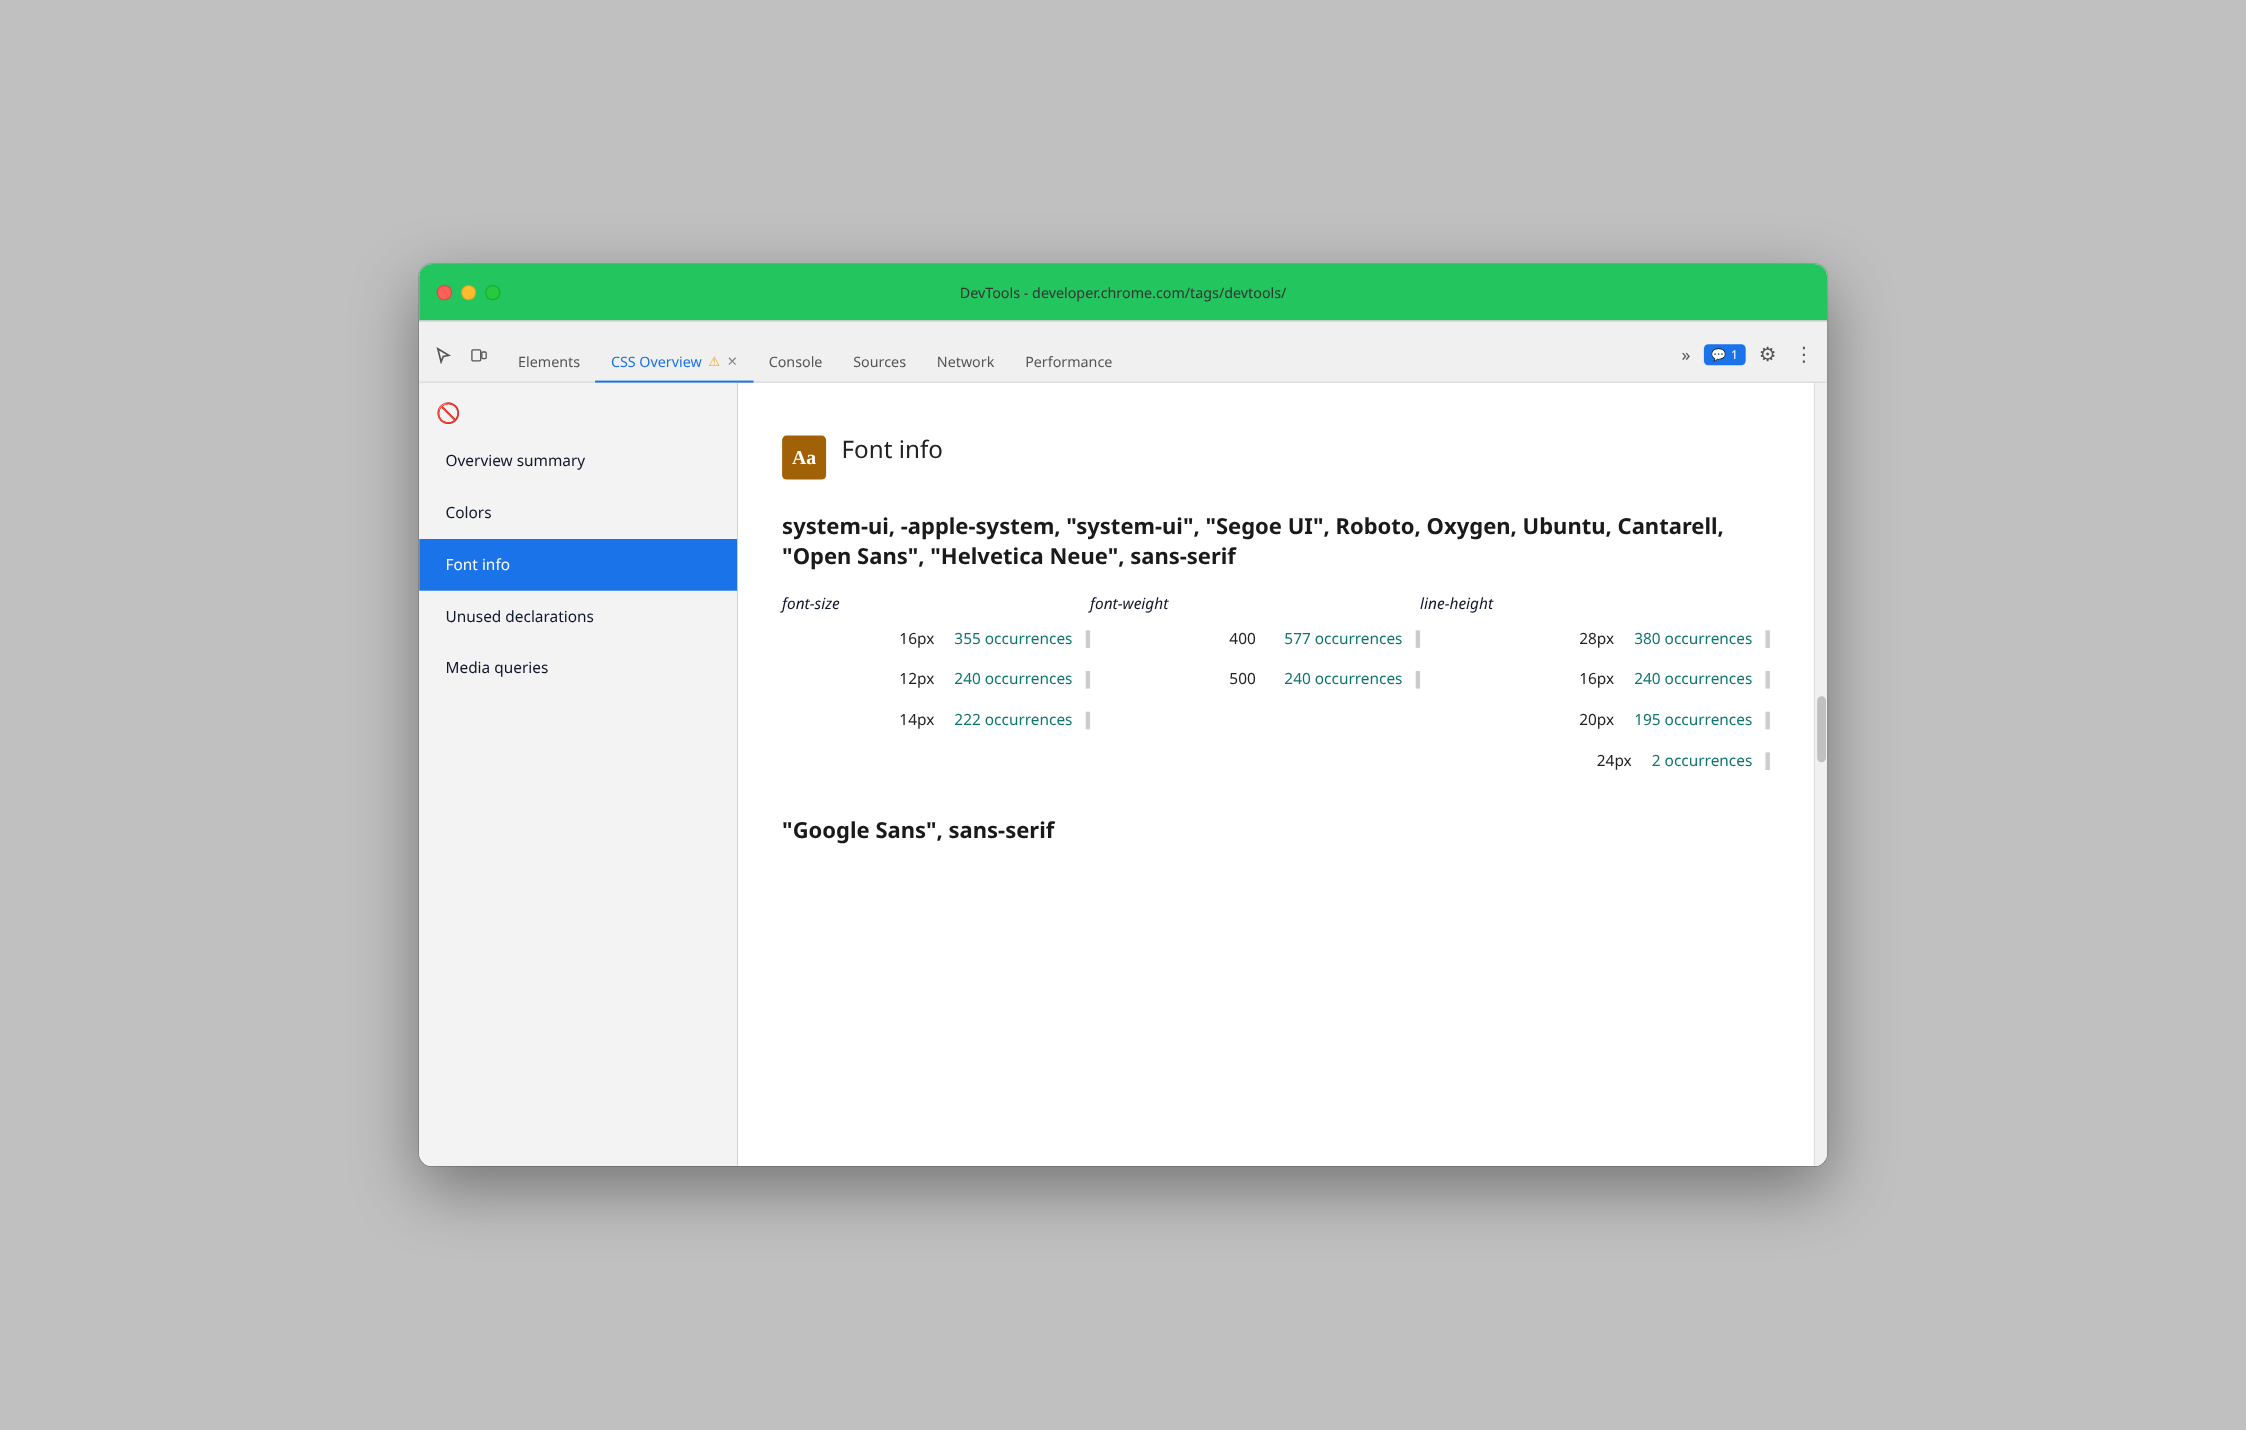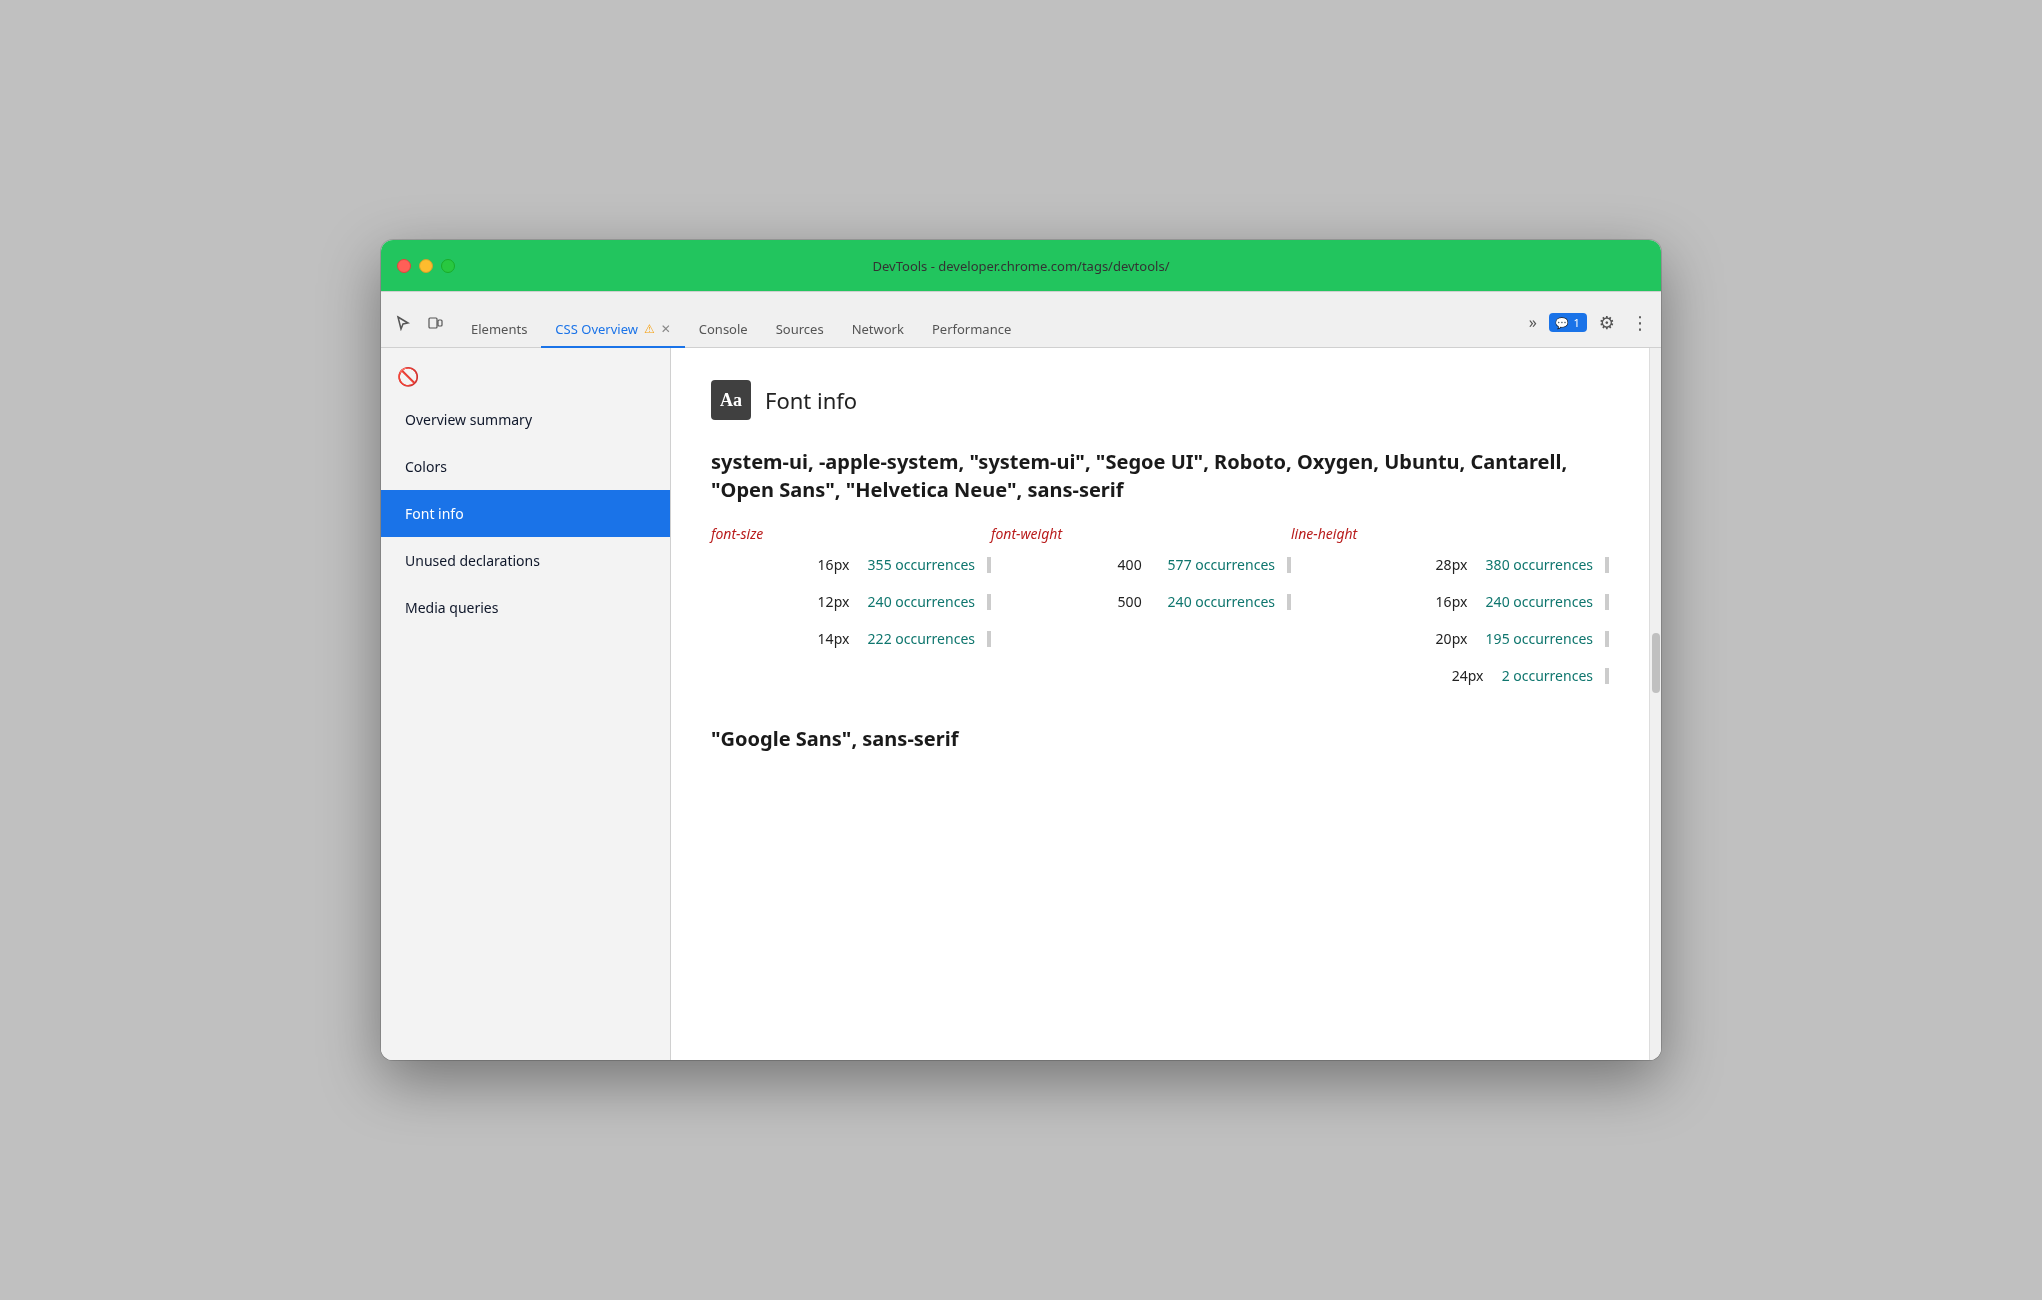--- a/index.html
+++ b/index.html
@@ -229,32 +229,33 @@
 
     
     .section-header {
       display: flex;
       align-items: center;
       gap: 14px;
       margin-bottom: 28px;
     }
 
     .font-icon-box {
-      background: #404040;
+      background: #a16207;
       color: white;
       font-size: 18px;
       width: 40px;
       height: 40px;
       display: flex;
       align-items: center;
       justify-content: center;
       border-radius: 4px;
       font-weight: bold;
       font-family: Georgia, serif;
       flex-shrink: 0;
+      margin-top: 16px;
     }
 
     .section-title {
       font-size: 22px;
       font-weight: 400;
       color: #222;
     }
 
     
     .font-family-block {
@@ -271,21 +272,21 @@
 
     .font-table-headers {
       display: grid;
       grid-template-columns: 280px 300px 1fr;
       margin-bottom: 12px;
     }
 
     .font-table-header {
       font-size: 14px;
       font-style: italic;
-      color: #b91c1c;
+      color: #0f172a;
       font-weight: 400;
     }
 
     .font-table-row {
       display: grid;
       grid-template-columns: 280px 300px 1fr;
       margin-bottom: 18px;
       align-items: center;
     }
 

